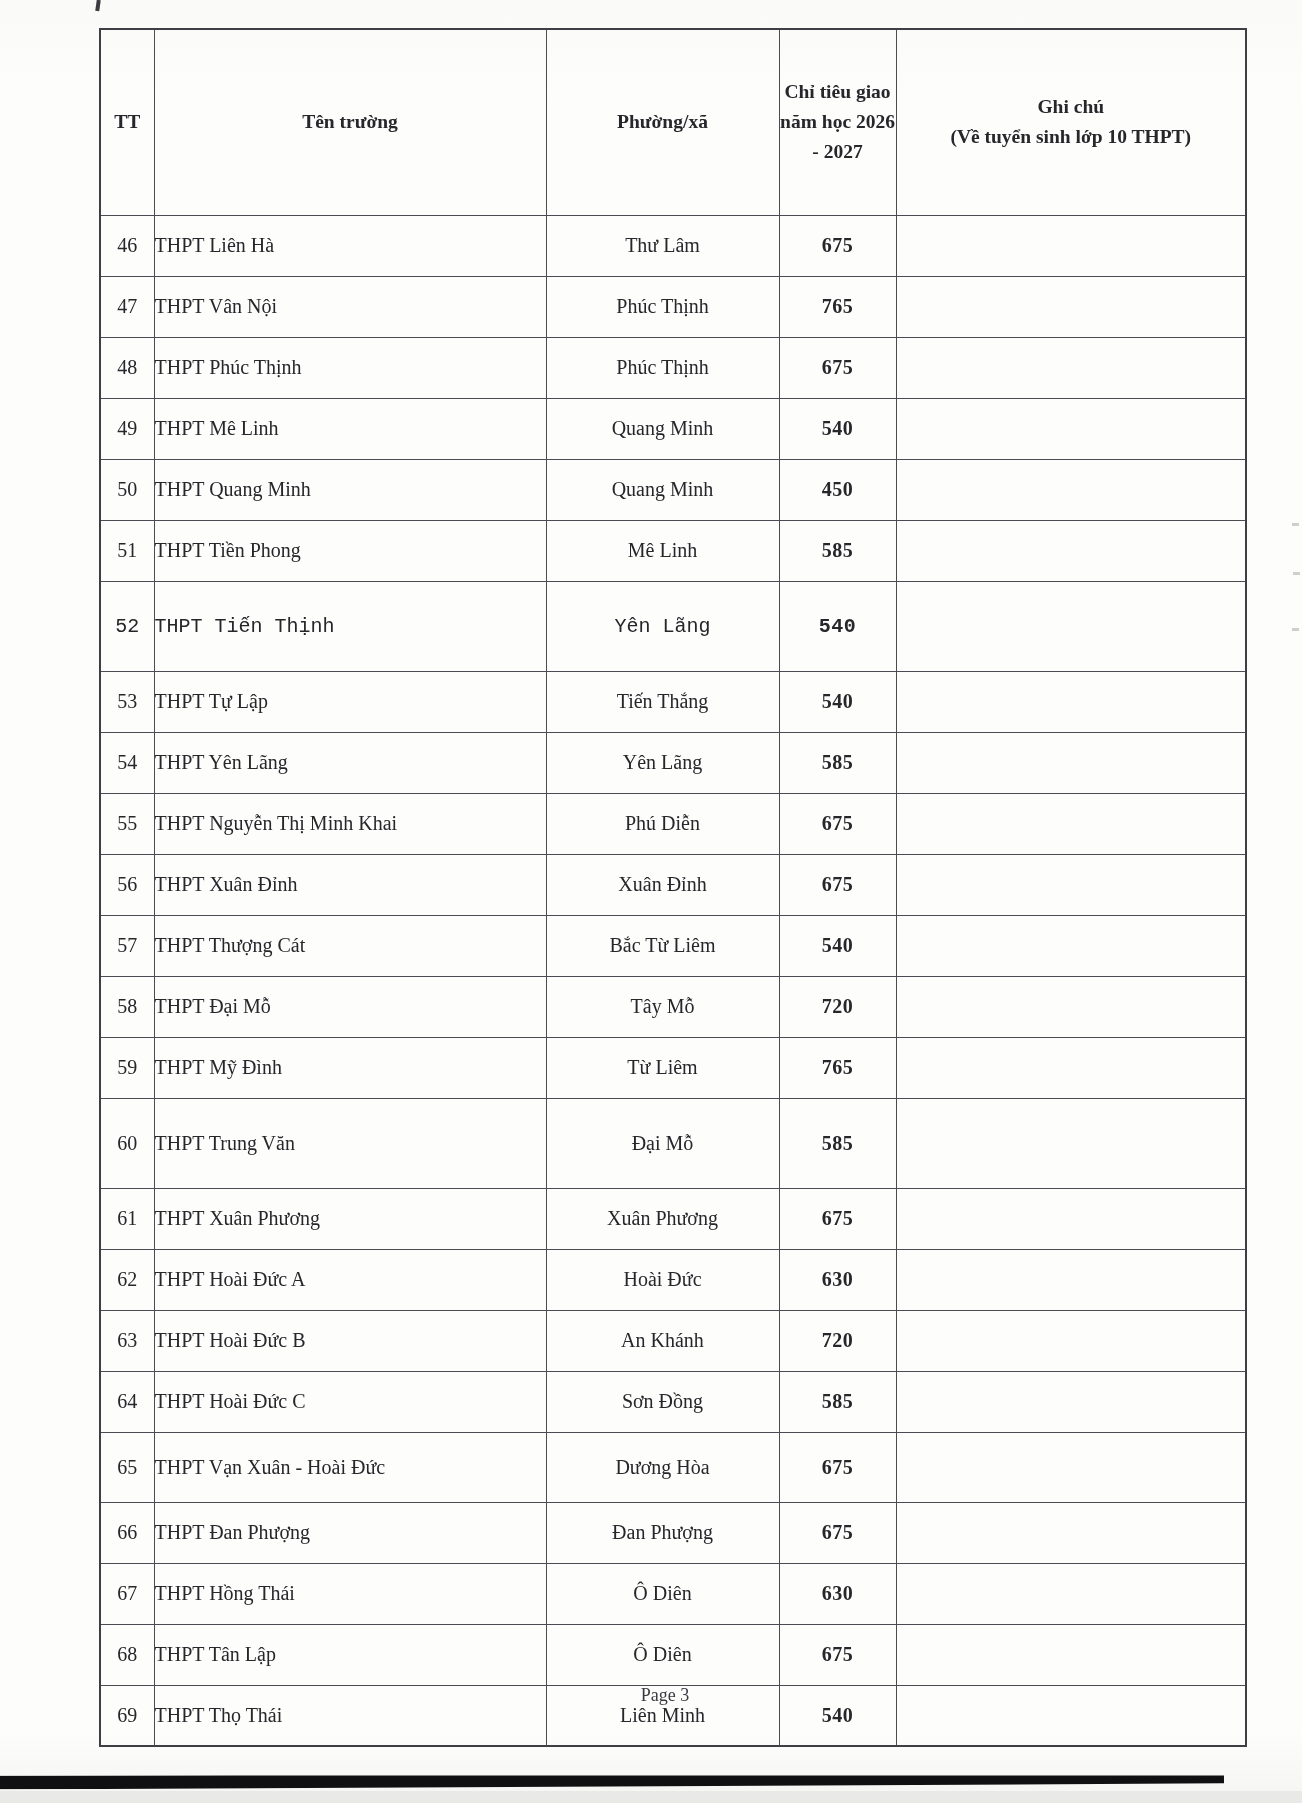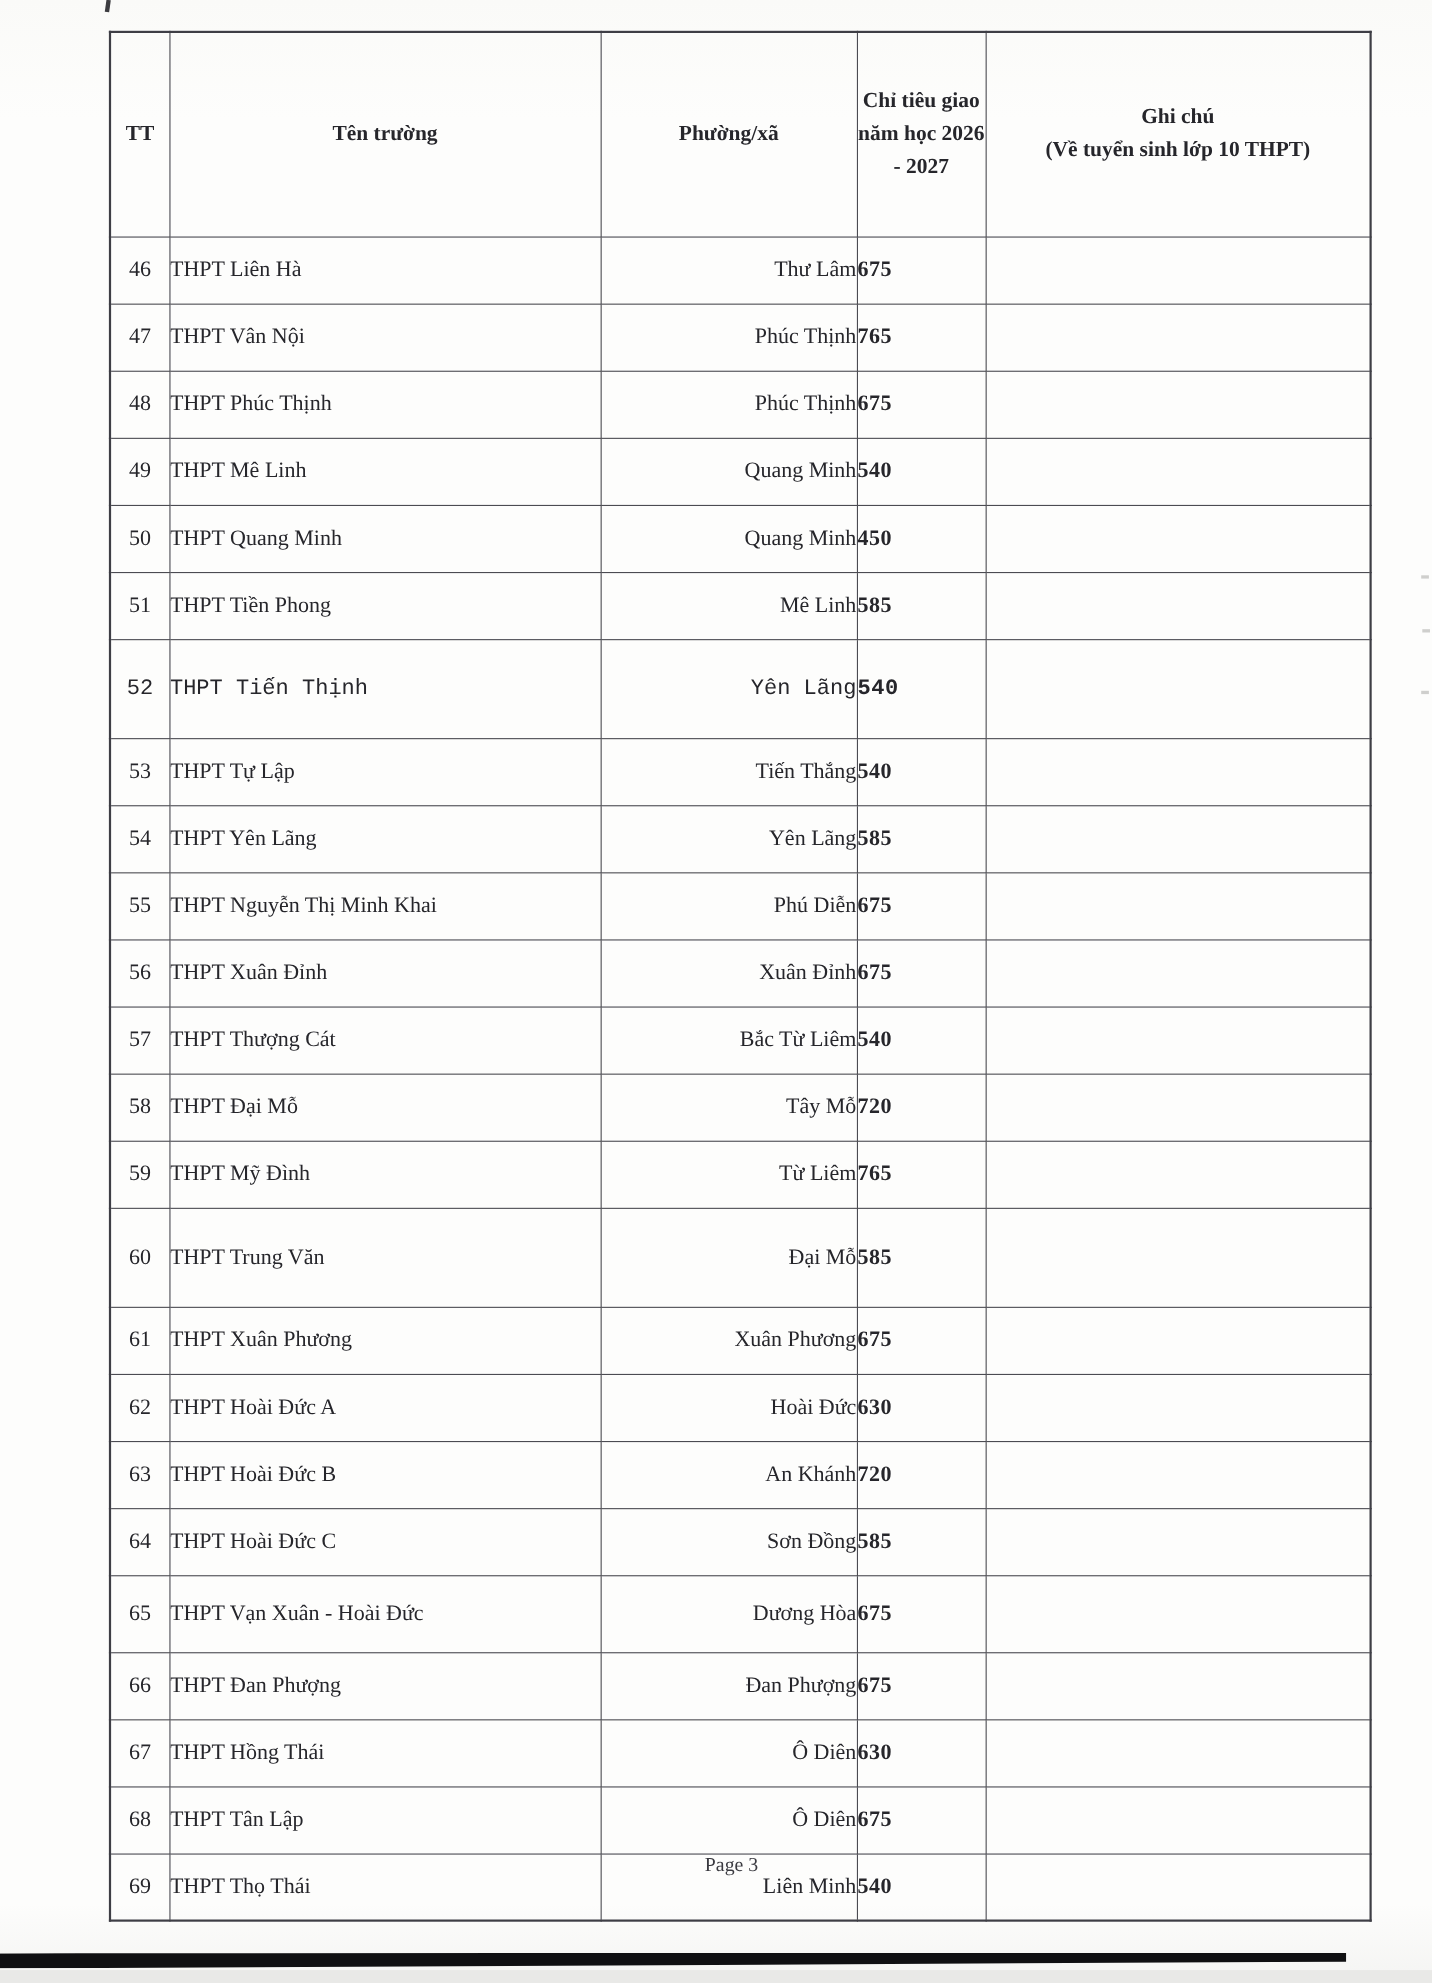--- a/index.html
+++ b/index.html
@@ -46,22 +46,22 @@
   }
   th.h-quota { padding: 0 8px; }
   td { font-size: 20px; vertical-align: middle; }
   .col-tt    { width: 54px; }
   .col-school{ width: 392px; }
   .col-ward  { width: 233px; }
   .col-quota { width: 117px; }
   .col-note  { width: 350px; }
   td.cell-tt    { text-align: center; }
   td.cell-school{ text-align: left; padding-left: 14px; }
-  td.cell-ward  { text-align: right; }
-  td.cell-quota { text-align: left; padding-right: 11px; font-weight: bold; letter-spacing: 0.5px; }
+  td.cell-ward  { text-align: center; }
+  td.cell-quota { text-align: center; padding-right: 11px; font-weight: bold; letter-spacing: 0.5px; }
   td.cell-note  { }
   .page-footer {
     position: absolute;
     left: 595px; top: 1685px;
     width: 140px;
     text-align: center;
     font-size: 18px;
     color: #3a3a40;
   }
   

